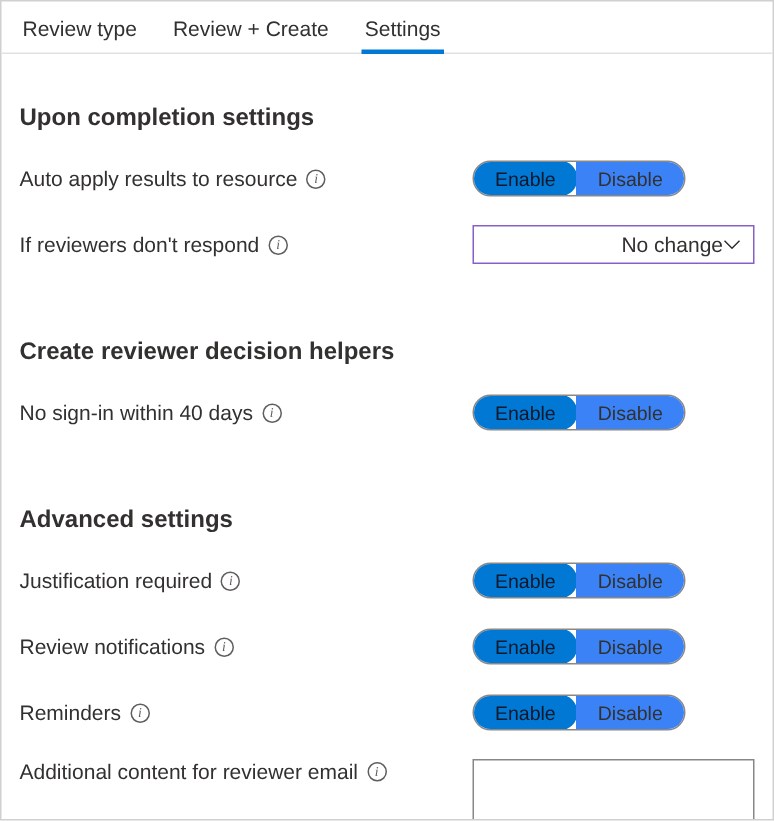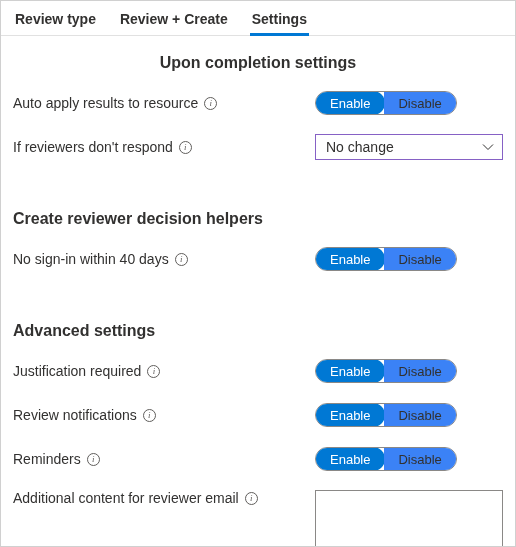--- a/index.html
+++ b/index.html
@@ -21,21 +21,20 @@
     display: flex;
     gap: 20px;
     padding: 6px 12px 0 12px;
     border-bottom: 1px solid #e1e1e1;
   }
   .tab {
     padding: 4px 2px 8px 2px;
     cursor: pointer;
     color: #323130;
     position: relative;
-    font-weight: bold;
   }
   .tab.active::after {
     content: "";
     position: absolute;
     left: 0;
     right: 0;
     bottom: -1px;
     height: 3px;
     background: #0078d4;
   }
@@ -43,22 +42,21 @@
     padding: 18px 12px 12px 12px;
   }
   .section-title {
     font-weight: 600;
     font-size: 16px;
     color: #323130;
     margin-top: 8px;
     margin-bottom: 18px;
   }
   .section-title.first {
-    margin-top: 0;
-    text-align: center;
+    margin-top: 16px;
   }
   .row {
     display: flex;
     align-items: center;
     margin-bottom: 18px;
     min-height: 26px;
     gap: 36px;
   }
   .row-label {
     display: flex;
@@ -98,33 +96,33 @@
     align-items: center;
     justify-content: center;
     padding: 0 14px;
     font-size: 13px;
     cursor: pointer;
     color: #323130;
     background: #3b82f6;
   }
   .pill-option.enable.active {
     background: #0078d4;
-    color: #ffffff;
+    color: #0f172a;
     border-radius: 12px;
     margin: -1px;
     padding: 0 15px;
     height: 24px;
   }
   .select {
     flex: 1;
     height: 26px;
     border: 1px solid #8661c5;
     display: flex;
     align-items: center;
-    justify-content: space-between;
+    justify-content: flex-end;
     padding: 0 8px 0 10px;
     cursor: pointer;
     background: #fff;
   }
   .chevron {
     display: inline-block;
   }
   .chevron svg {
     display: block;
   }

